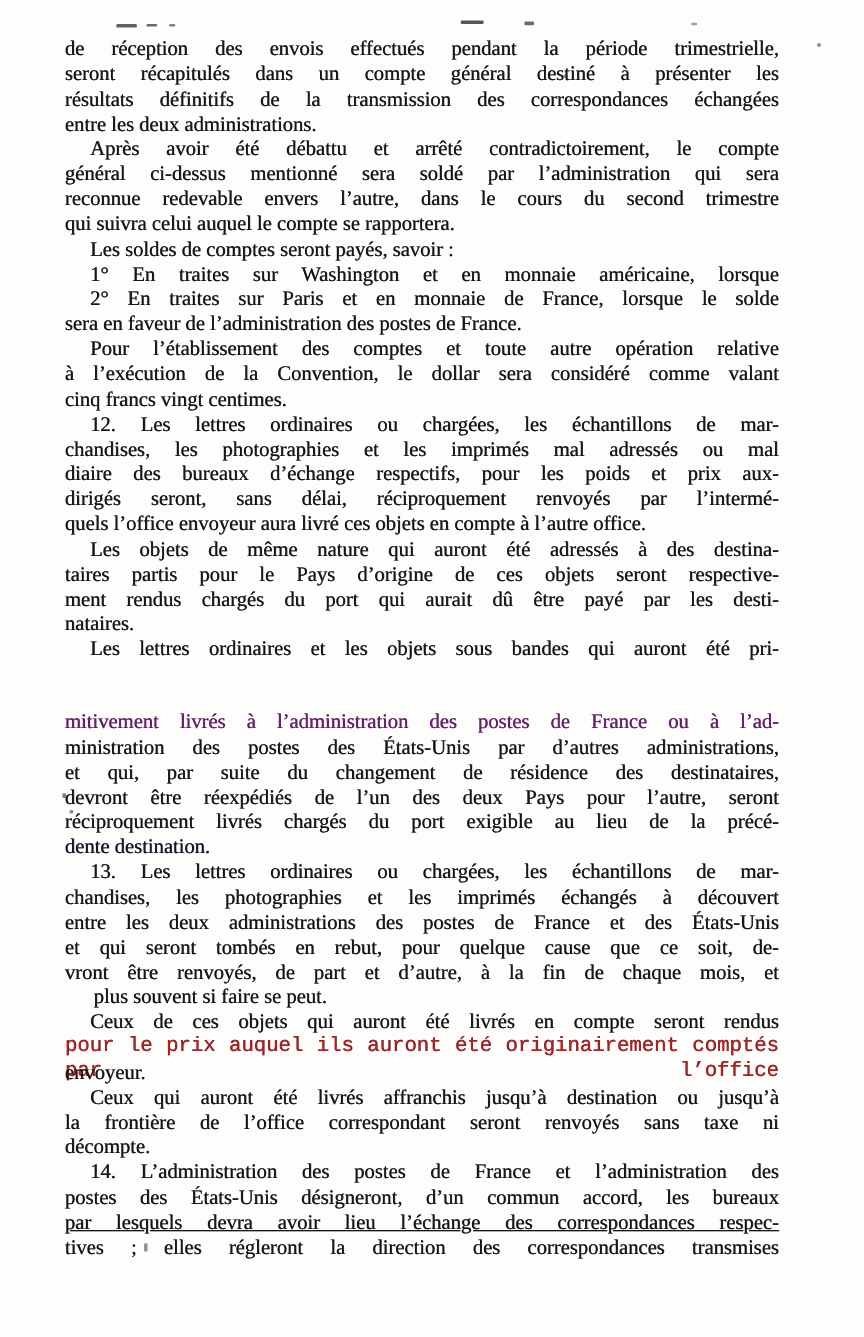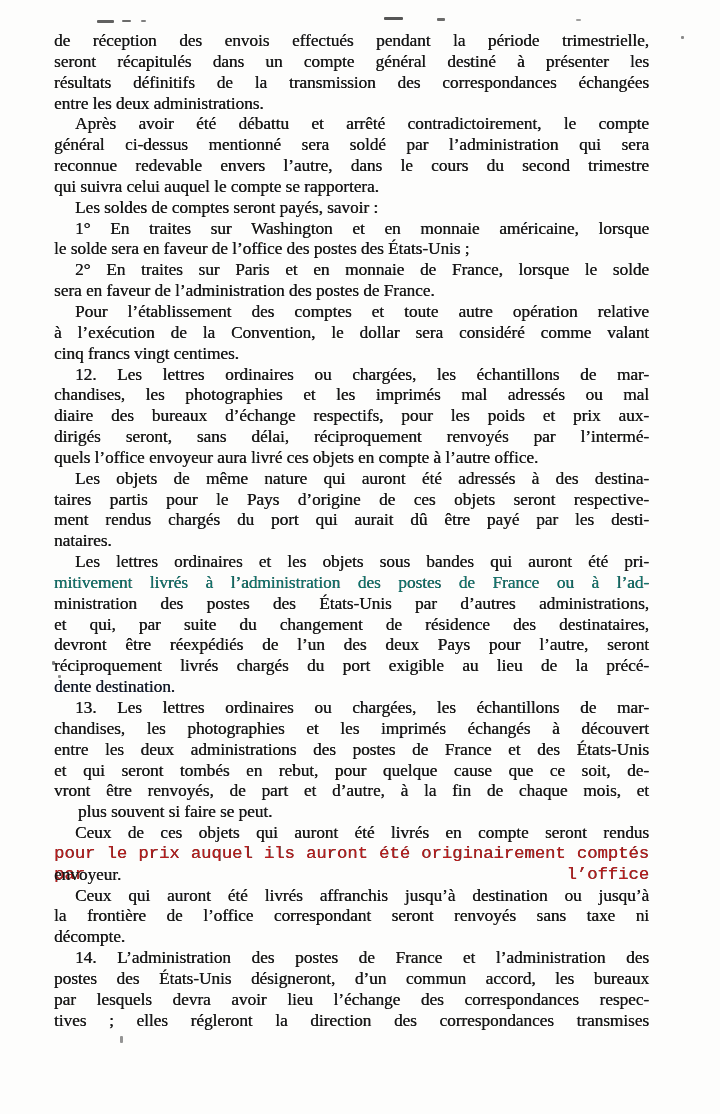--- a/index.html
+++ b/index.html
@@ -55,57 +55,56 @@
       <div class="line just" style="color: rgb(22, 22, 22);">de réception des envois effectués pendant la période trimestrielle,</div>
       <div class="line just" style="color: rgb(22, 22, 22);">seront récapitulés dans un compte général destiné à présenter les</div>
       <div class="line just" style="color: rgb(22, 22, 22);">résultats définitifs de la transmission des correspondances échangées</div>
       <div class="line" style="color: rgb(22, 22, 22);">entre les deux administrations.</div>
       <div class="line just ind" style="color: rgb(22, 22, 22);">Après avoir été débattu et arrêté contradictoirement, le compte</div>
       <div class="line just" style="color: rgb(22, 22, 22);">général ci-dessus mentionné sera soldé par l’administration qui sera</div>
       <div class="line just" style="color: rgb(22, 22, 22);">reconnue redevable envers l’autre, dans le cours du second trimestre</div>
       <div class="line" style="color: rgb(22, 22, 22);">qui suivra celui auquel le compte se rapportera.</div>
       <div class="line ind" style="color: rgb(22, 22, 22);">Les soldes de comptes seront payés, savoir :</div>
       <div class="line just ind" style="color: rgb(22, 22, 22);">1° En traites sur Washington et en monnaie américaine, lorsque</div>
-      <div class="line" style="color: rgb(22, 22, 22);">le solde sera en faveur de l’office des postes des États-Unis ;</div>
       <div class="line just ind" style="color: rgb(22, 22, 22);">2° En traites sur Paris et en monnaie de France, lorsque le solde</div>
       <div class="line" style="color: rgb(22, 22, 22);">sera en faveur de l’administration des postes de France.</div>
       <div class="line just ind" style="color: rgb(22, 22, 22);">Pour l’établissement des comptes et toute autre opération relative</div>
       <div class="line just" style="color: rgb(22, 22, 22);">à l’exécution de la Convention, le dollar sera considéré comme valant</div>
       <div class="line" style="color: rgb(22, 22, 22);">cinq francs vingt centimes.</div>
       <div class="line just ind" style="color: rgb(22, 22, 22);">12. Les lettres ordinaires ou chargées, les échantillons de mar-</div>
       <div class="line just" style="color: rgb(22, 22, 22);">chandises, les photographies et les imprimés mal adressés ou mal</div>
       <div class="line just" style="color: rgb(22, 22, 22);">diaire des bureaux d’échange respectifs, pour les poids et prix aux-</div>
       <div class="line just" style="color: rgb(22, 22, 22);">dirigés seront, sans délai, réciproquement renvoyés par l’intermé-</div>
       <div class="line" style="color: rgb(22, 22, 22);">quels l’office envoyeur aura livré ces objets en compte à l’autre office.</div>
       <div class="line just ind" style="color: rgb(22, 22, 22);">Les objets de même nature qui auront été adressés à des destina-</div>
       <div class="line just" style="color: rgb(22, 22, 22);">taires partis pour le Pays d’origine de ces objets seront respective-</div>
       <div class="line just" style="color: rgb(22, 22, 22);">ment rendus chargés du port qui aurait dû être payé par les desti-</div>
       <div class="line" style="color: rgb(22, 22, 22);">nataires.</div>
       <div class="line just ind" style="color: rgb(22, 22, 22);">Les lettres ordinaires et les objets sous bandes qui auront été pri-</div>
-      <div class="line just" style="color: #0f766e;">mitivement livrés à l’administration des postes de France ou à l’ad-</div>
+      <div class="line just" style="color: #701a75; margin-top: 40px;">mitivement livrés à l’administration des postes de France ou à l’ad-</div>
       <div class="line just" style="color: rgb(22, 22, 22);">ministration des postes des États-Unis par d’autres administrations,</div>
       <div class="line just" style="color: rgb(22, 22, 22);">et qui, par suite du changement de résidence des destinataires,</div>
       <div class="line just" style="color: rgb(22, 22, 22);">devront être réexpédiés de l’un des deux Pays pour l’autre, seront</div>
       <div class="line just" style="color: rgb(22, 22, 22);">réciproquement livrés chargés du port exigible au lieu de la précé-</div>
       <div class="line" style="color: #0f172a;">dente destination.</div>
       <div class="line just ind" style="color: rgb(22, 22, 22);">13. Les lettres ordinaires ou chargées, les échantillons de mar-</div>
       <div class="line just" style="color: rgb(22, 22, 22);">chandises, les photographies et les imprimés échangés à découvert</div>
       <div class="line just" style="color: rgb(22, 22, 22);">entre les deux administrations des postes de France et des États-Unis</div>
       <div class="line just" style="color: rgb(22, 22, 22);">et qui seront tombés en rebut, pour quelque cause que ce soit, de-</div>
       <div class="line just" style="color: rgb(22, 22, 22);">vront être renvoyés, de part et d’autre, à la fin de chaque mois, et</div>
       <div class="line" style="color: rgb(22, 22, 22); margin-left: 24px;">plus souvent si faire se peut.</div>
       <div class="line just ind" style="color: rgb(22, 22, 22);">Ceux de ces objets qui auront été livrés en compte seront rendus</div>
       <div class="line just" style="color: #b91c1c; font-family: Liberation Mono, monospace;">pour le prix auquel ils auront été originairement comptés par l’office</div>
       <div class="line" style="color: rgb(22, 22, 22);">envoyeur.</div>
       <div class="line just ind" style="color: rgb(22, 22, 22);">Ceux qui auront été livrés affranchis jusqu’à destination ou jusqu’à</div>
       <div class="line just" style="color: rgb(22, 22, 22);">la frontière de l’office correspondant seront renvoyés sans taxe ni</div>
       <div class="line" style="color: rgb(22, 22, 22);">décompte.</div>
       <div class="line just ind" style="color: rgb(22, 22, 22);">14. L’administration des postes de France et l’administration des</div>
       <div class="line just" style="color: rgb(22, 22, 22);">postes des États-Unis désigneront, d’un commun accord, les bureaux</div>
-      <div class="line just" style="color: rgb(22, 22, 22);">par lesquels devra avoir lieu l’échange des correspondances respec-</div>
+      <div class="line just" style="color: rgb(22, 22, 22); text-decoration: underline;">par lesquels devra avoir lieu l’échange des correspondances respec-</div>
       <div class="line just" style="color: rgb(22, 22, 22);">tives ; elles régleront la direction des correspondances transmises</div>
     </div>
   <div>
       <span class="mark" style="left: 97px; top: 20px; width: 17px; height: 2.6px; opacity: 0.75;"></span>
       <span class="mark" style="left: 122px; top: 20px; width: 9px; height: 2.4px; opacity: 0.7;"></span>
       <span class="mark" style="left: 141px; top: 20px; width: 5px; height: 2.4px; opacity: 0.6;"></span>
       <span class="mark" style="left: 384px; top: 17px; width: 19px; height: 3px; opacity: 0.8;"></span>
       <span class="mark" style="left: 437px; top: 18px; width: 8px; height: 2.6px; opacity: 0.7;"></span>
       <span class="mark" style="left: 576px; top: 19px; width: 5px; height: 2.2px; opacity: 0.45;"></span>
       <span class="mark" style="left: 681px; top: 36px; width: 3px; height: 3px; opacity: 0.55;"></span>

